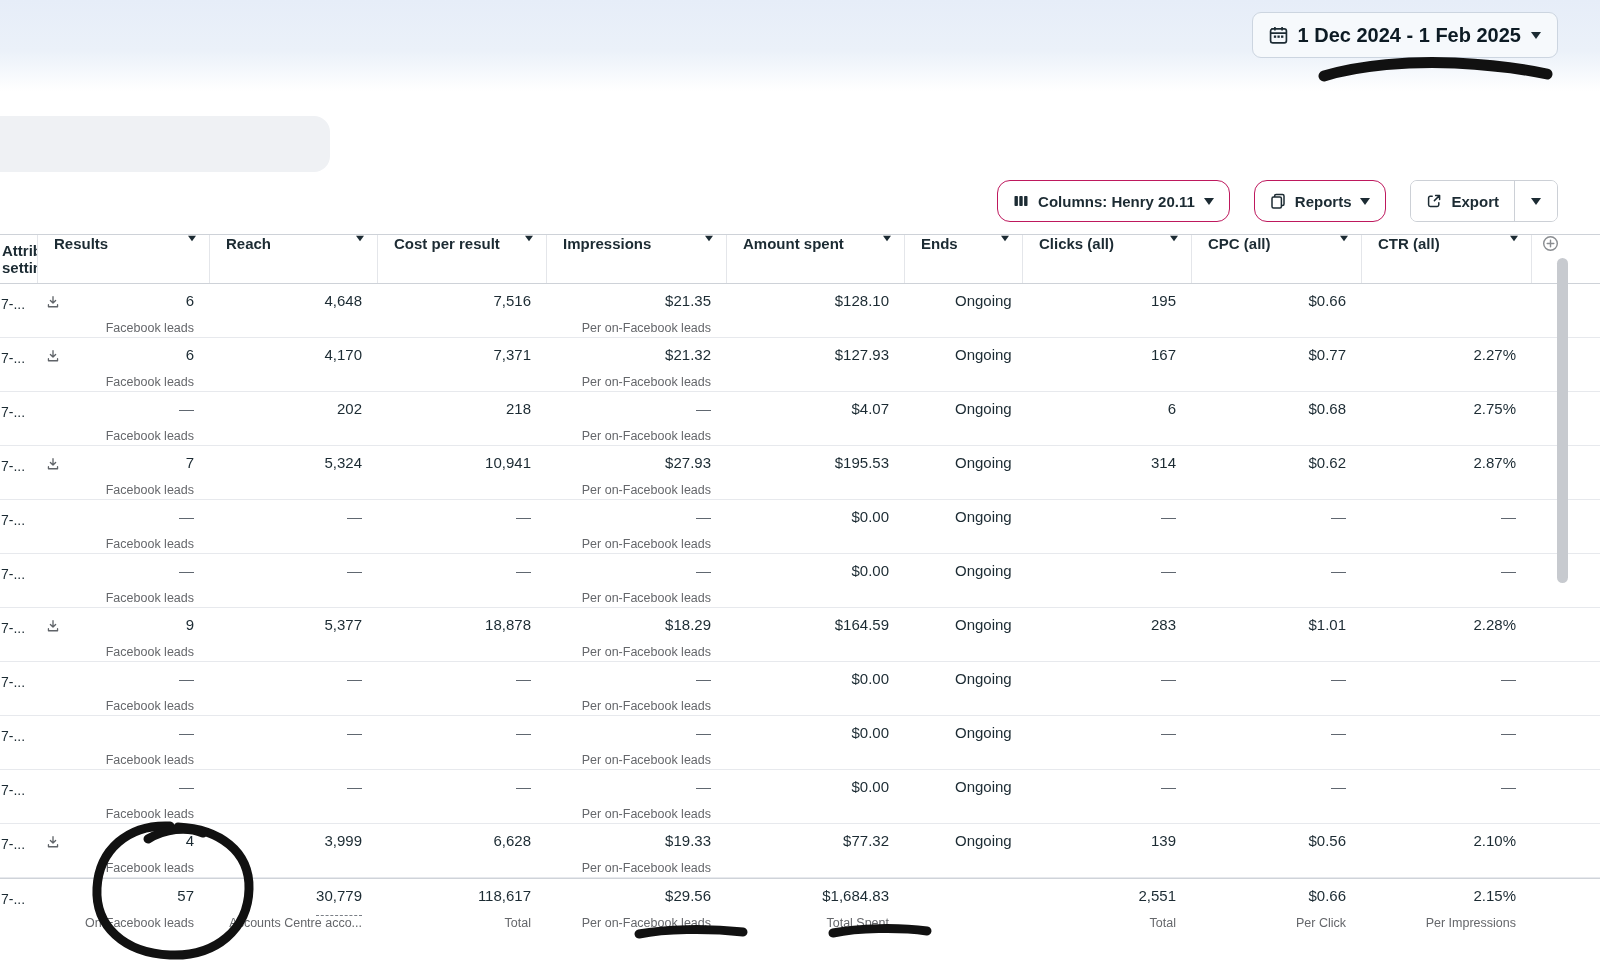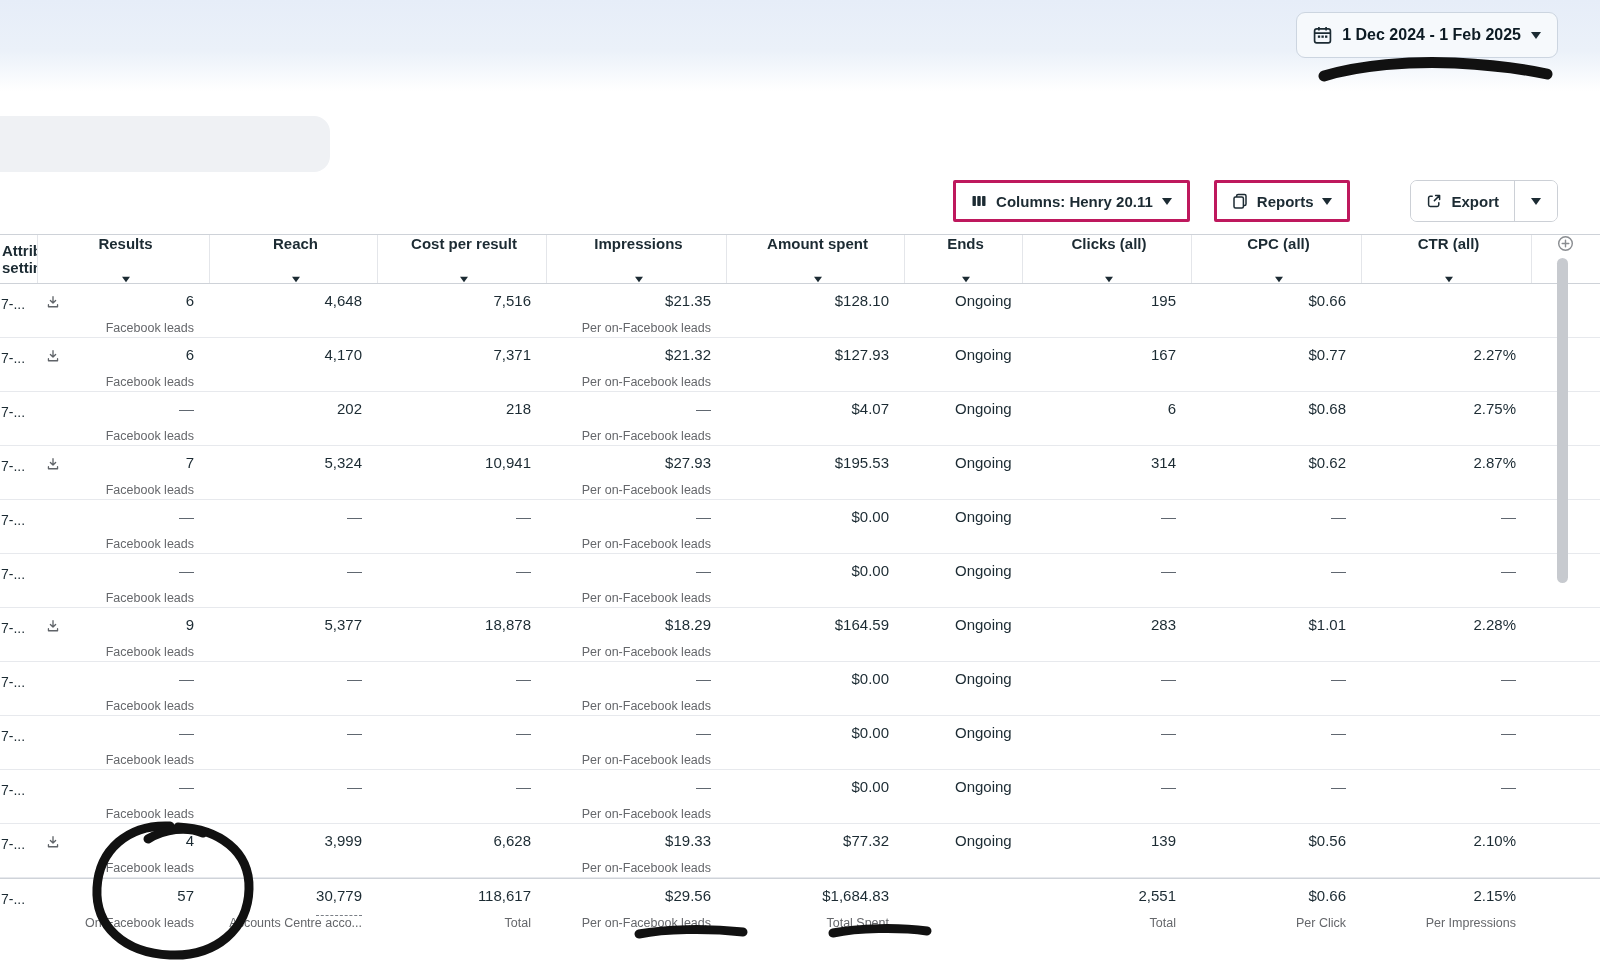--- a/index.html
+++ b/index.html
@@ -4,44 +4,44 @@
 <style>
   * { box-sizing: border-box; margin: 0; padding: 0; }
   body { margin: 0; background: #fff; font-family: "Liberation Sans", "DejaVu Sans", sans-serif; color: #1c2b33; }
   .page { position: relative; width: 1600px; height: 976px; overflow: hidden; background: #fff; }
 
   .top-band { position: absolute; top: 0; left: 0; width: 1600px; height: 92px;
     background: linear-gradient(180deg, #e6edf8 0%, #ebf1f9 55%, #ffffff 100%); }
 
   .date-btn { position: absolute; top: 12px; right: 42px; height: 46px; display: flex; align-items: center;
     gap: 10px; padding: 0 16px; background: #f6f9fc; border: 1px solid #ccd5e0; border-radius: 9px;
-    font-size: 16px; font-weight: 700; color: #0d1b24; cursor: pointer; }
+    font-size: 20px; font-weight: 700; color: #0d1b24; cursor: pointer; }
 
   .caret { width: 0; height: 0; border-left: 5.5px solid transparent; border-right: 5.5px solid transparent;
     border-top: 7px solid #1c2b33; }
 
   .tab-shape { position: absolute; left: -16px; top: 116px; width: 346px; height: 56px;
     background: #eff1f4; border-radius: 16px; }
 
   .toolbar { position: absolute; top: 180px; right: 42px; display: flex; gap: 24px; align-items: center; }
   .tb { height: 42px; display: flex; align-items: center; gap: 9px; padding: 0 15px; background: #fff;
-    border: 3px solid #be185d; border-radius: 2px; font-size: 15px; font-weight: 600; color: #1c2b33;
+    border: 1px solid #be185d; border-radius: 13px; font-size: 15px; font-weight: 600; color: #1c2b33;
     cursor: pointer; font-family: inherit; white-space: nowrap; }
-  .split { display: flex; border: 1px solid #ccd0d6; border-radius: 7px; overflow: hidden; height: 42px; background: #fff; margin-left: 36px; }
+  .split { display: flex; border: 1px solid #ccd0d6; border-radius: 7px; overflow: hidden; height: 42px; background: #fff; }
   .split .tb { border: none; border-radius: 0; height: 40px; }
   .split .sep { width: 1px; background: #ccd0d6; }
   .split .caret-seg { width: 42px; display: flex; align-items: center; justify-content: center;
     background: #fff; border: none; cursor: pointer; }
 
   .table { position: absolute; top: 234px; left: 0; width: 1600px; background: #fff; }
   .grid { display: grid; grid-template-columns: 38px 172px 168px 169px 180px 178px 118px 169px 170px 170px minmax(0,1fr); }
   .thead { height: 50px; border-top: 1px solid #ced2d8; border-bottom: 1px solid #ced2d8; font-weight: 700;
     font-size: 15px; background: #fff; }
-  .th { display: flex; align-items: center; justify-content: space-between; padding: 0 12px 0 16px;
-    border-right: 1px solid #e4e6ea; overflow: hidden; cursor: pointer; flex-direction: column; }
+  .th { display: flex; align-items: flex-start; justify-content: space-between; padding: 0 12px 0 16px;
+    border-right: 1px solid #e4e6ea; overflow: hidden; cursor: pointer; }
   .th .caret { transform: scale(.8); flex: 0 0 auto; }
   .th.attr { padding: 0 2px; flex-direction: column; align-items: flex-start; justify-content: center;
     line-height: 1.15; }
   .th.attr span { white-space: nowrap; }
   .th.plus { border-right: none; justify-content: flex-start; padding-left: 10px; }
 
   .row { height: 54px; border-bottom: 1px solid #e7e9ed; position: relative; background: #fff; }
   .cell { padding-top: 8px; font-size: 15px; position: relative; overflow: hidden; }
   .cell.num { text-align: right; padding-right: 16px; }
   .cell .sub { font-size: 12.5px; color: #65676b; margin-top: 12px; }

